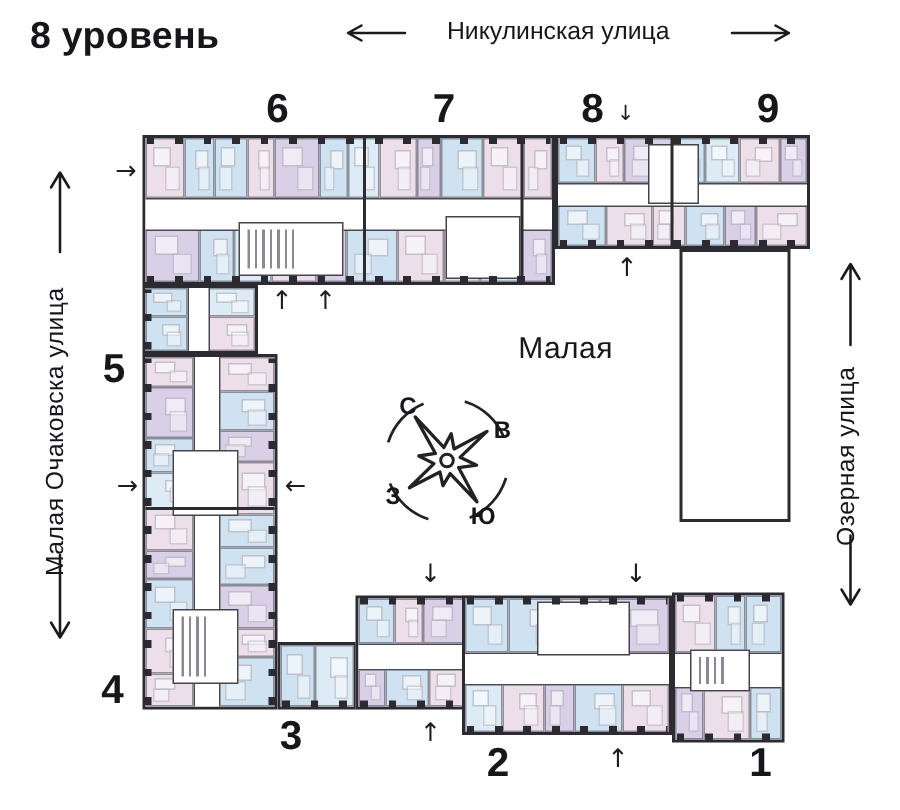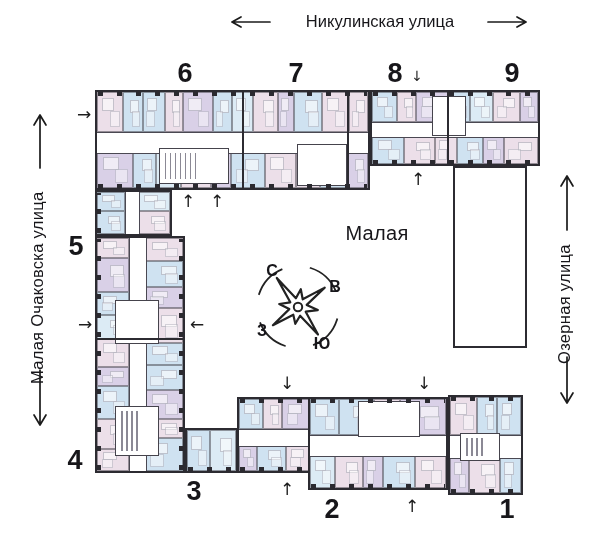--- a/index.html
+++ b/index.html
@@ -1,21 +1,21 @@
 <!DOCTYPE html>
 <html style="--outline: #2c2b31;"><head>
 <meta charset="utf-8">
 <style>
   html,body{margin:0;padding:0;background:#fff;}
   .canvas{position:relative;width:600px;height:540px;background:#fff;
           font-family:"Liberation Sans",sans-serif;overflow:hidden;color:#17161a;}
 
   
   .title{position:absolute;left:20px;top:10px;font-size:25px;font-weight:700;letter-spacing:.2px;}
-  .street-top{position:absolute;left:298px;top:12px;width:164px;text-align:center;font-size:16.5px;}
+  .street-top{position:absolute;left:298px;top:12px;width:164px;font-size:16.5px;}
   .street-v{position:absolute;writing-mode:vertical-rl;transform:rotate(180deg);
             font-size:16.5px;letter-spacing:.3px;white-space:nowrap;}
   .street-left{left:28px;top:184px;height:200px;}
   .street-right{left:555px;top:238px;height:126px;}
   .lbl{position:absolute;transform:translate(-50%,-50%);}
   .sec{font-size:27px;font-weight:700;}
   .yard{font-size:20px;font-weight:500;letter-spacing:.3px;}
   .small-arrow{position:absolute;transform:translate(-50%,-50%);
                font-family:"DejaVu Sans",sans-serif;font-size:17px;font-weight:500;color:#1d1d1d;z-index:8;}
   .small-arrow.tiny{font-size:14px;}
@@ -45,20 +45,21 @@
   .div-h{position:absolute;left:0;right:0;height:2px;background:#2c2b31;z-index:6;}
   .lot{position:absolute;border:2px solid #2c2b31;background:#fff;box-sizing:border-box;z-index:1;}
 
   .overlay{position:absolute;left:0;top:0;z-index:7;}
 </style>
 </head>
 <body>
 
 <div class="canvas">
 
+  <div class="title">8 уровень</div>
   <div class="street-top">Никулинская улица</div>
   <div class="street-v street-left">Малая Очаковска улица</div>
   <div class="street-v street-right">Озерная улица</div>
 
   <svg class="overlay" width="600" height="540">
     <g stroke="#1b1b1b" stroke-width="1.7" fill="none" stroke-linecap="round" stroke-linejoin="round">
       <path d="M270,22 L233,22 M241,17 L232,22 L241,27"></path>
       <path d="M488,22 L525,22 M517,17 L526,22 L517,27"></path>
       <path d="M40,168 L40,117 M34,125 L40,115 L46,125"></path>
       <path d="M40,370 L40,423 M34,415 L40,425 L46,415"></path>

